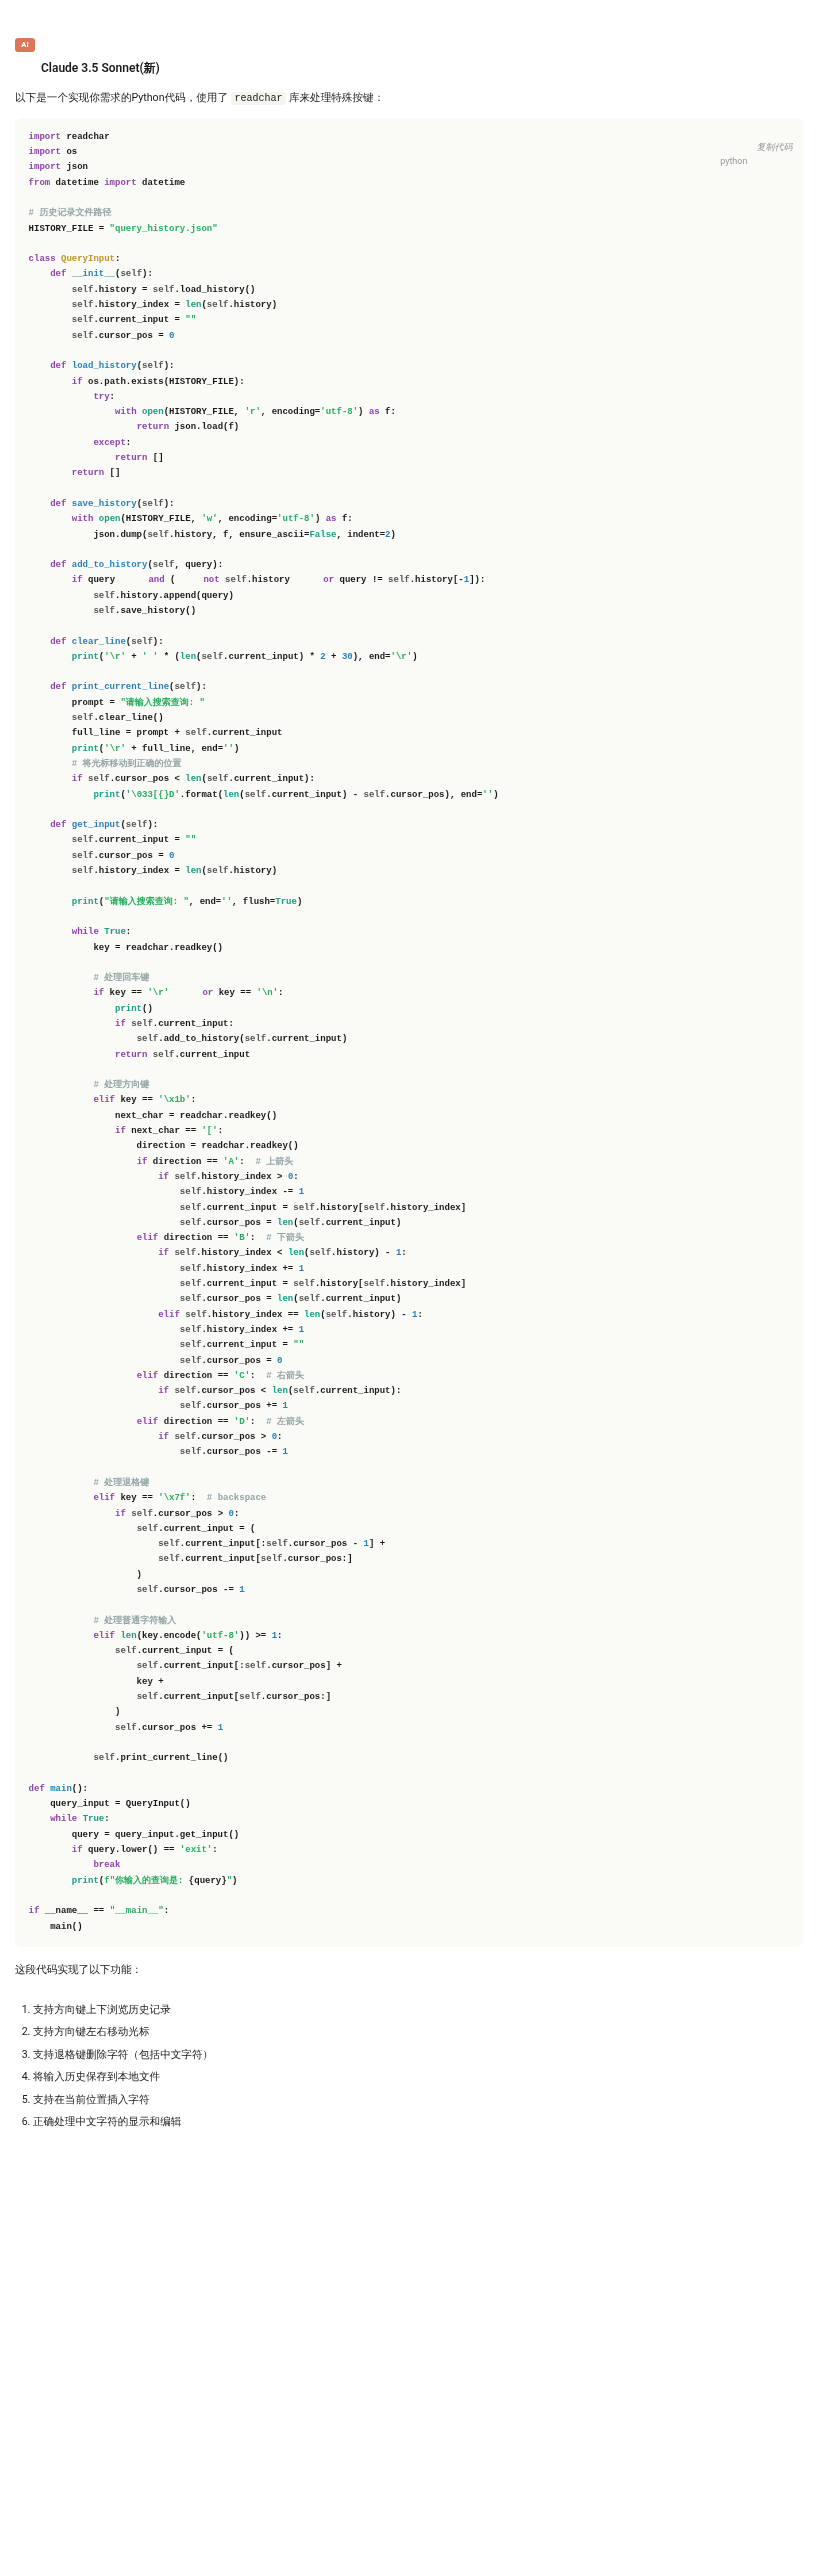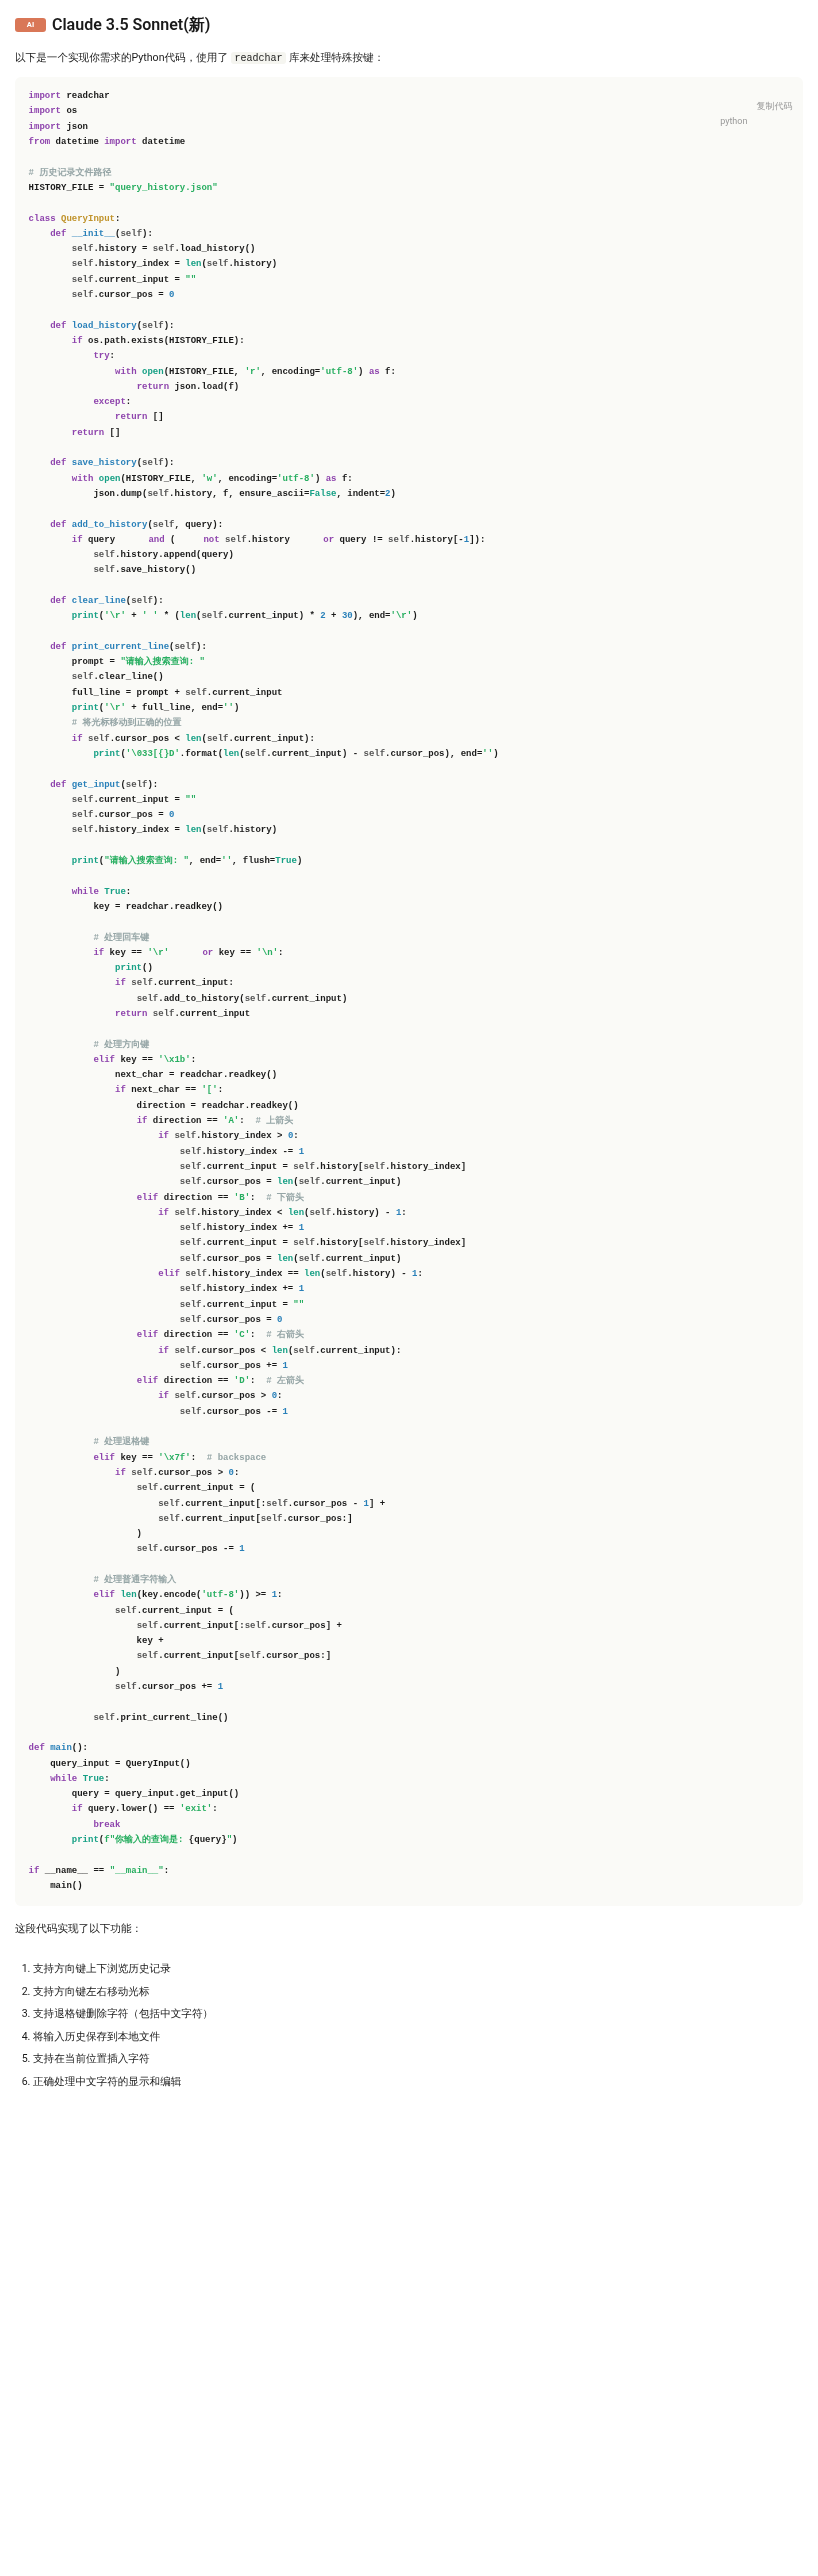--- a/index.html
+++ b/index.html
@@ -11,35 +11,36 @@
     font-size: 10.6px;
     line-height: 1.6;
   }
   .header {
     display: flex;
     align-items: center;
     gap: 6px;
     margin-bottom: 12px;
   }
   .logo {
-    width: 31px;
+    width: 20px;
     height: 13.6px;
     background: #d97757;
     border-radius: 3px;
     display: flex;
     align-items: center;
     justify-content: center;
     color: #fff;
     font-size: 7.6px;
     font-weight: bold;
   }
   .title {
-    font-size: 16px;
+    font-size: 12px;
     font-weight: 600;
     color: #1a1a1a;
+    margin-top: 47px;
   }
   .intro {
     font-size: 10.6px;
     color: #1a1a1a;
     margin-bottom: 10.6px;
   }
   .intro code {
     font-family: "SFMono-Regular", Consolas, "Liberation Mono", Menlo, monospace;
     background: #f5f5f0;
     padding: 0.8px 3.8px;
@@ -63,20 +64,21 @@
     font-size: 9px;
     color: #999;
   }
   .code-lang { color: #999; margin-top: 29px; }
   .copy-btn {
     color: #999;
     cursor: pointer;
     background: none;
     border: none;
     font-size: 9px;
+    font-style: italic;
   }
   .code-block pre {
     font-family: "SFMono-Regular", Consolas, "Liberation Mono", Menlo, monospace;
     font-size: 9px;
     line-height: 1.7;
     white-space: pre;
     margin: 0;
     font-weight: bold;
   }
   .kw { color: #8e44ad; }

